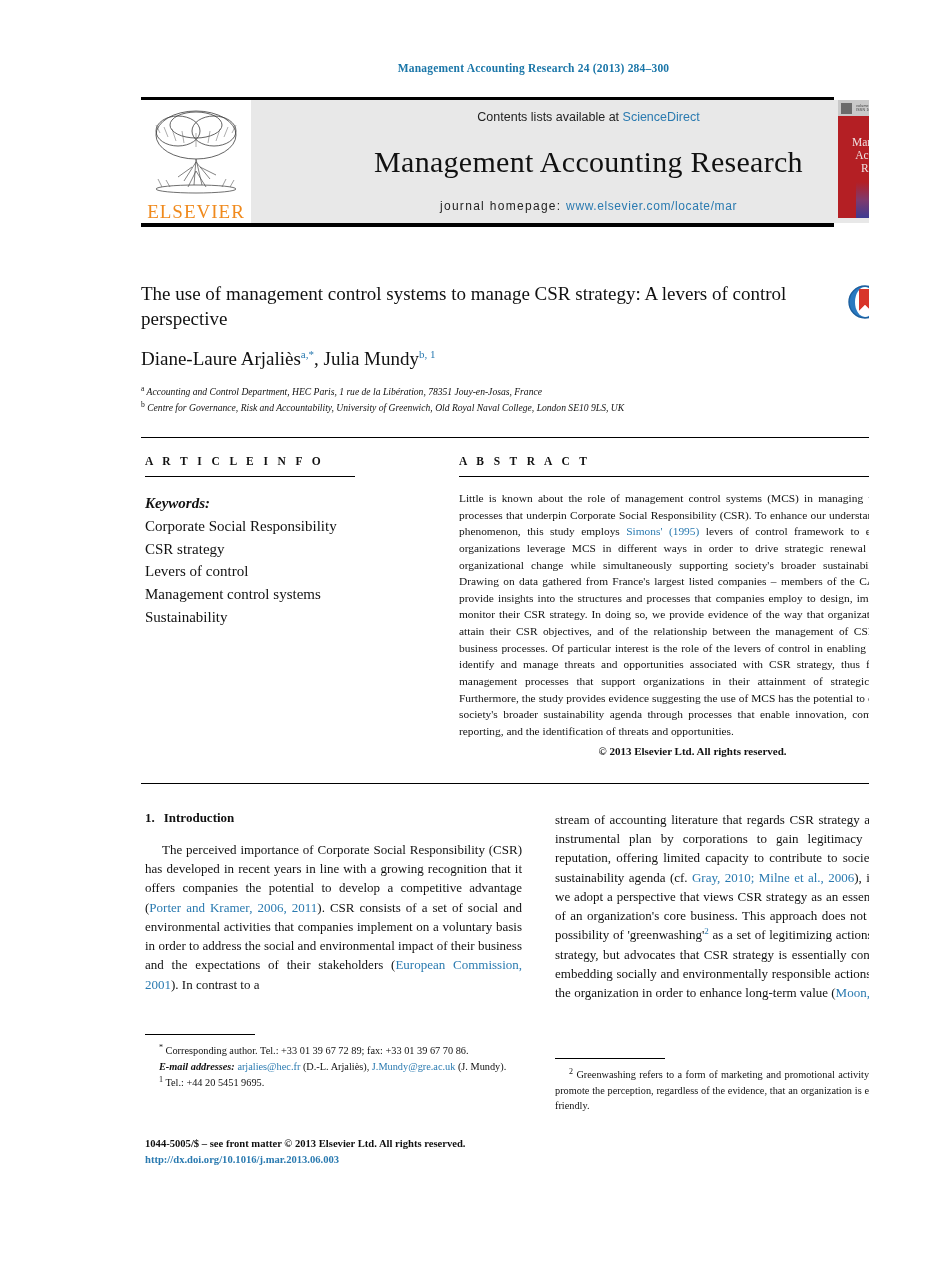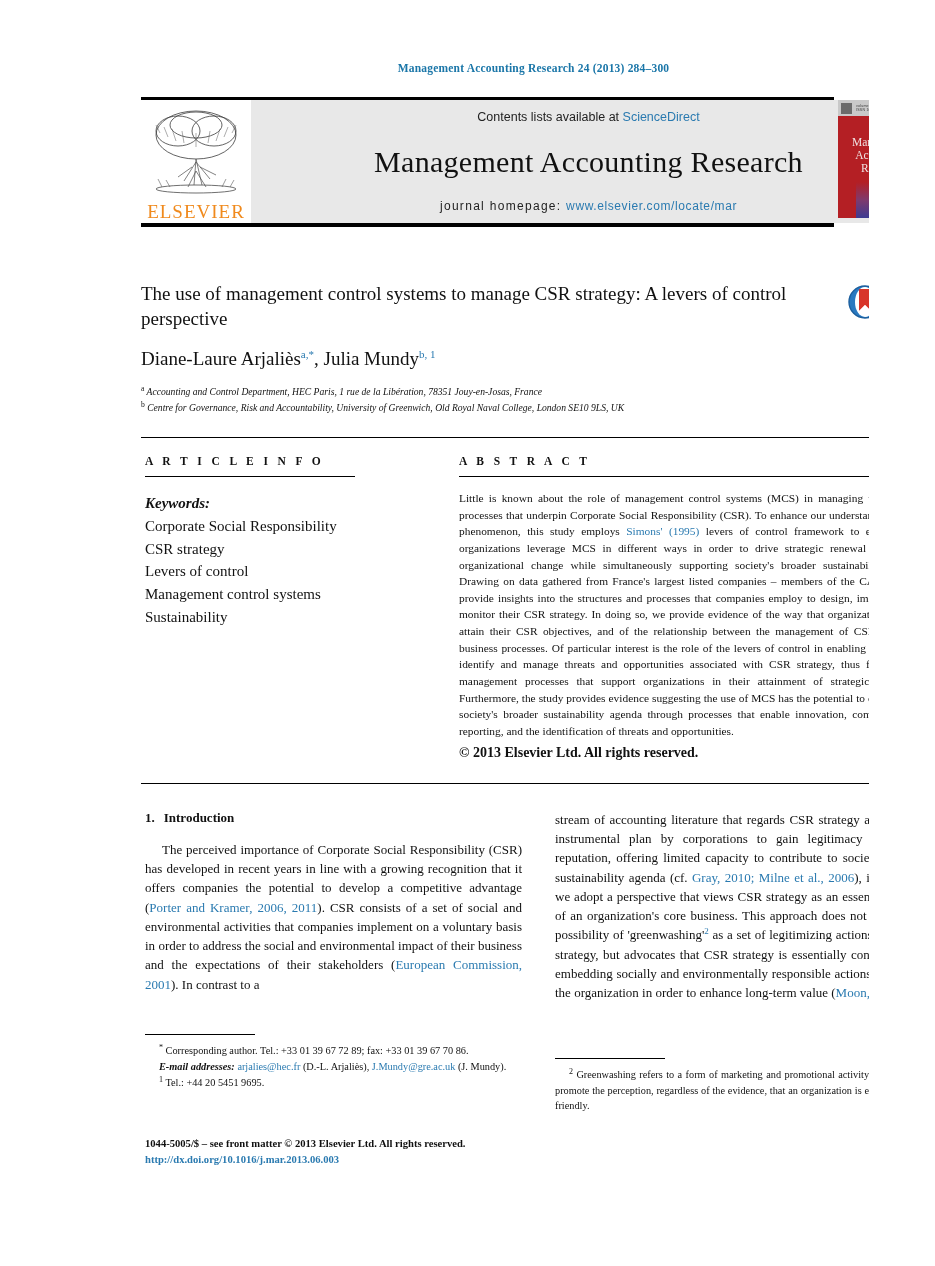--- a/index.html
+++ b/index.html
@@ -239,23 +239,23 @@
     margin-top: 13px;
     font-size: 11.4px;
     line-height: 1.46;
     text-align: justify;
     color: #111111;
     hyphens: none;
   }
   .abstract-text a { color: #2a7ab0; text-decoration: none; }
   .copyright {
     margin-top: 5px;
-    font-size: 14px;
+    font-size: 11px;
     font-weight: bold;
-    text-align: left;
+    text-align: center;
     color: #111111;
   }
 
   .rule-below-abs { top: 783px; }
 
   
   .body-left {
     position: absolute;
     top: 810px;
     left: 79px;

